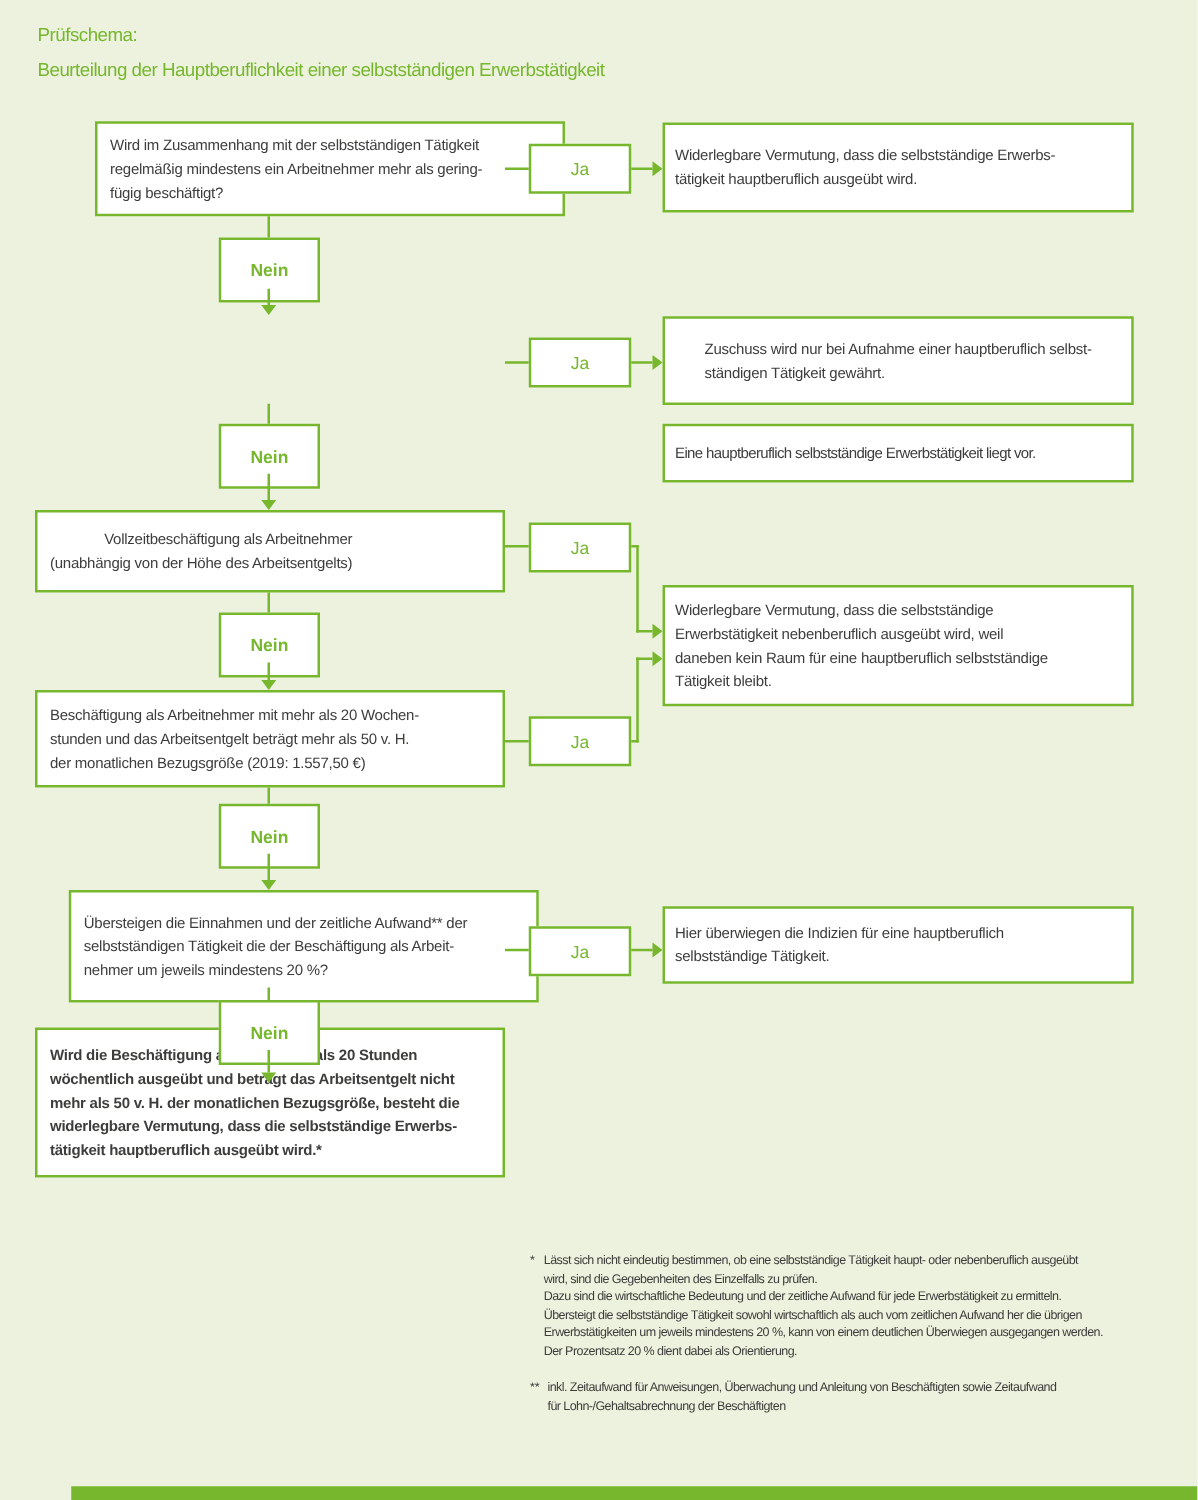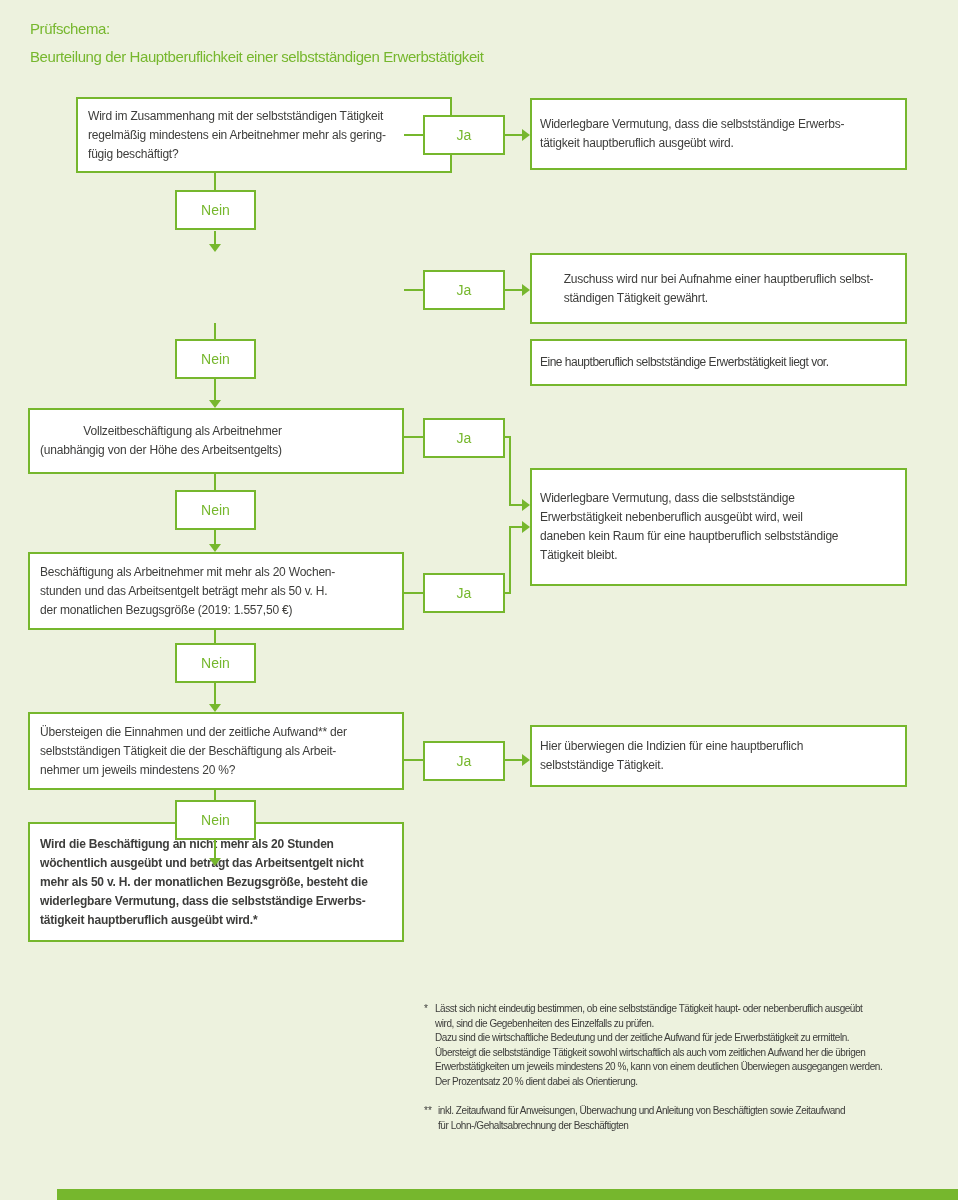--- a/index.html
+++ b/index.html
@@ -13,21 +13,21 @@
   .fbox{position:absolute;box-sizing:border-box;background:#ffffff;border:2px solid #76b72d;
         display:flex;align-items:center;color:#3d3d3b;}
   .txt{white-space:pre-line;font-size:12px;line-height:19px;letter-spacing:-0.2px;}
   .qbox{left:28px;width:376px;padding:0 10px;}
   .rbox{left:530px;width:377px;padding:0 8px;}
   .rbox.single .txt{letter-spacing:-0.5px;}
 
   .tag{position:absolute;box-sizing:border-box;background:#ffffff;border:2px solid #76b72d;
        display:flex;align-items:center;justify-content:center;color:#76b72d;font-size:14px;}
   .tag-ja{left:423px;width:82px;height:40px;}
-  .tag-nein{left:175px;width:81px;height:40px;}
+  .tag-nein{left:175px;width:81px;height:52px;font-weight:bold;}
 
   .lv{position:absolute;width:2px;background:#76b72d;}
   .lh{position:absolute;height:2px;background:#76b72d;}
   .arr-d{position:absolute;width:0;height:0;border-left:6px solid transparent;border-right:6px solid transparent;border-top:8px solid #76b72d;}
   .arr-r{position:absolute;width:0;height:0;border-top:6px solid transparent;border-bottom:6px solid transparent;border-left:8px solid #76b72d;}
 
   .fnote{position:absolute;left:424px;width:534px;display:flex;color:#3d3d3b;}
   .fnote .marker{flex:0 0 11px;font-size:10px;line-height:14.6px;}
   .fnote .ftxt{white-space:pre-line;font-size:10px;line-height:14.6px;letter-spacing:-0.45px;}
 
@@ -48,21 +48,21 @@
   </div>
   <div class="fbox qbox" style="top:408px;height:66px;text-align:right;">
     <div class="txt">Vollzeitbeschäftigung als Arbeitnehmer
 (unabhängig von der Höhe des Arbeitsentgelts)</div>
   </div>
   <div class="fbox qbox" style="top:552px;height:78px;">
     <div class="txt">Beschäftigung als Arbeitnehmer mit mehr als 20 Wochen-
 stunden und das Arbeitsentgelt beträgt mehr als 50 v. H.
 der monatlichen Bezugsgröße (2019: 1.557,50 €)</div>
   </div>
-  <div class="fbox qbox" style="top:712px;height:78px;">
+  <div class="fbox qbox" style="top:712px;height:90px;margin-left:27px;">
     <div class="txt">Übersteigen die Einnahmen und der zeitliche Aufwand** der
 selbstständigen Tätigkeit die der Beschäftigung als Arbeit-
 nehmer um jeweils mindestens 20 %?</div>
   </div>
   <div class="fbox qbox" style="top:822px;height:120px;font-weight:bold;">
     <div class="txt">Wird die Beschäftigung an nicht mehr als 20 Stunden
 wöchentlich ausgeübt und beträgt das Arbeitsentgelt nicht
 mehr als 50 v. H. der monatlichen Bezugsgröße, besteht die
 widerlegbare Vermutung, dass die selbstständige Erwerbs-
 tätigkeit hauptberuflich ausgeübt wird.*</div>
@@ -72,21 +72,21 @@
     <div class="txt">Widerlegbare Vermutung, dass die selbstständige Erwerbs-
 tätigkeit hauptberuflich ausgeübt wird.</div>
   </div>
   <div class="fbox rbox" style="top:253px;height:71px;justify-content:center;">
     <div class="txt">Zuschuss wird nur bei Aufnahme einer hauptberuflich selbst-
 ständigen Tätigkeit gewährt.</div>
   </div>
   <div class="fbox rbox single" style="top:339px;height:47px;">
     <div class="txt">Eine hauptberuflich selbstständige Erwerbstätigkeit liegt vor.</div>
   </div>
-  <div class="fbox rbox" style="top:468px;height:118px;">
+  <div class="fbox rbox" style="top:468px;height:97px;">
     <div class="txt">Widerlegbare Vermutung, dass die selbstständige
 Erwerbstätigkeit nebenberuflich ausgeübt wird, weil
 daneben kein Raum für eine hauptberuflich selbstständige
 Tätigkeit bleibt.</div>
   </div>
   <div class="fbox rbox" style="top:725px;height:62px;">
     <div class="txt">Hier überwiegen die Indizien für eine hauptberuflich
 selbstständige Tätigkeit.</div>
   </div>
 

